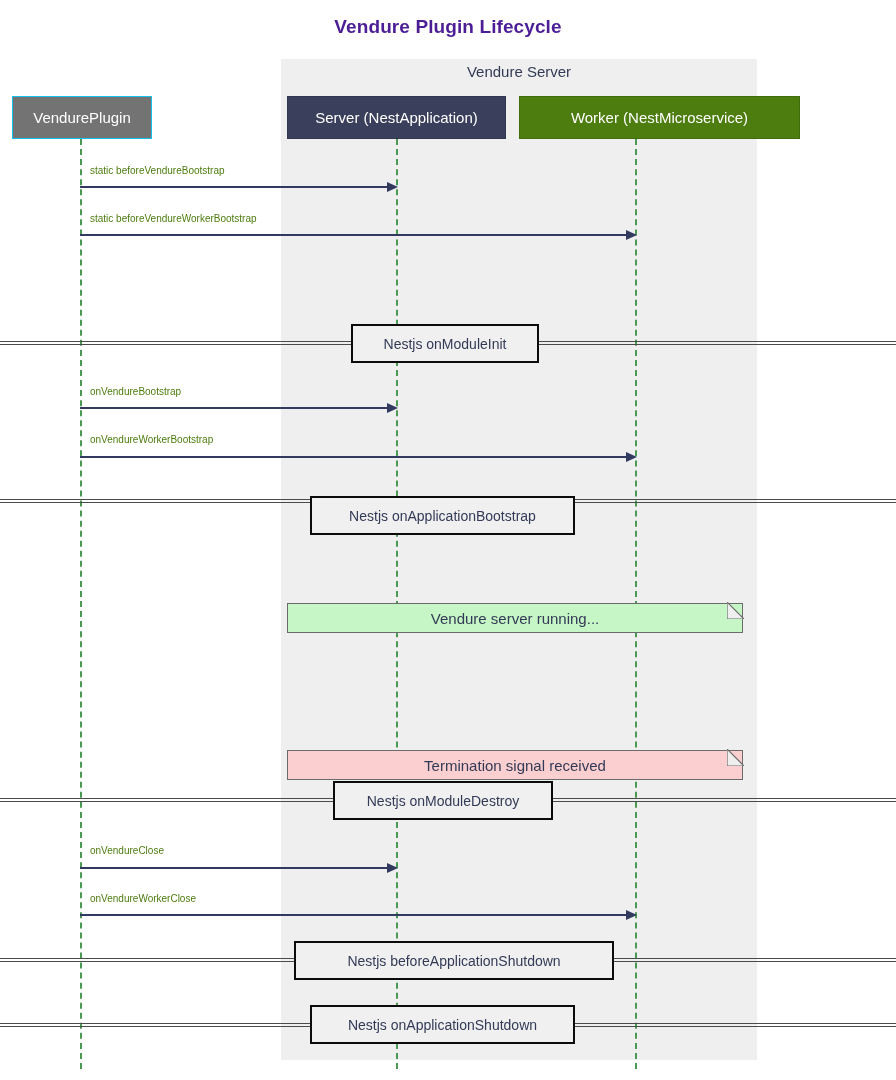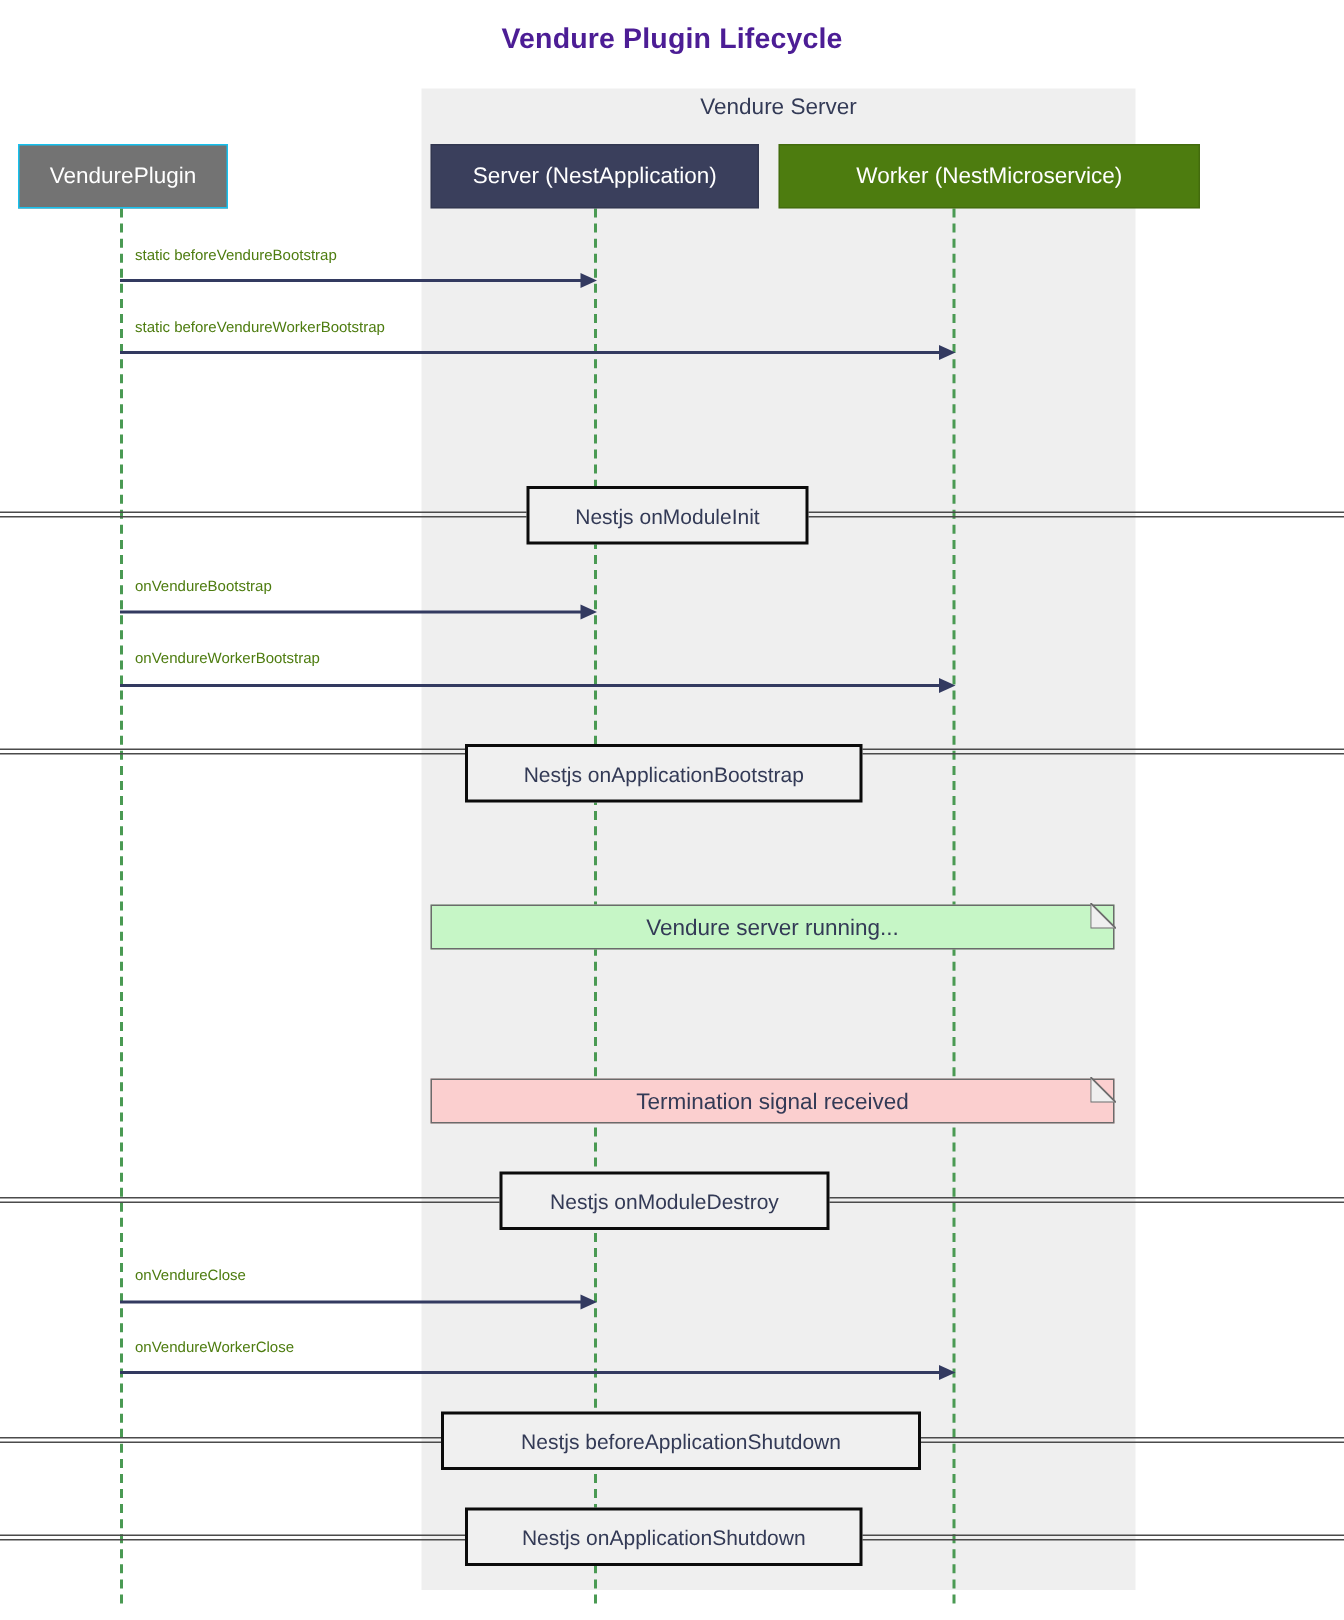--- a/index.html
+++ b/index.html
@@ -220,21 +220,21 @@
   <div class="note note-green" style="top:603px;">
     <div class="note-shape"></div>
     <svg width="17" height="17" viewBox="0 0 17 17">
       <polygon points="0,0 17,17 0,17" fill="#efefef" stroke="none"></polygon>
       <polyline points="0,0 17,17" fill="none" stroke="#6b6b6b" stroke-width="1.2"></polyline>
       <polyline points="0,0 0,17 17,17" fill="none" stroke="#6b6b6b" stroke-width="1.2"></polyline>
     </svg>
     <div class="note-text">Vendure server running...</div>
   </div>
 
-  <div class="note note-red" style="top:719px;border-radius:10px;">
+  <div class="note note-red" style="top:750px;border-radius:10px;">
     <div class="note-shape"></div>
     <svg width="17" height="17" viewBox="0 0 17 17">
       <polygon points="0,0 17,17 0,17" fill="#efefef" stroke="none"></polygon>
       <polyline points="0,0 17,17" fill="none" stroke="#6b6b6b" stroke-width="1.2"></polyline>
       <polyline points="0,0 0,17 17,17" fill="none" stroke="#6b6b6b" stroke-width="1.2"></polyline>
     </svg>
     <div class="note-text">Termination signal received</div>
   </div>
 
   <div class="divider-rule" style="top:798px;"></div>

